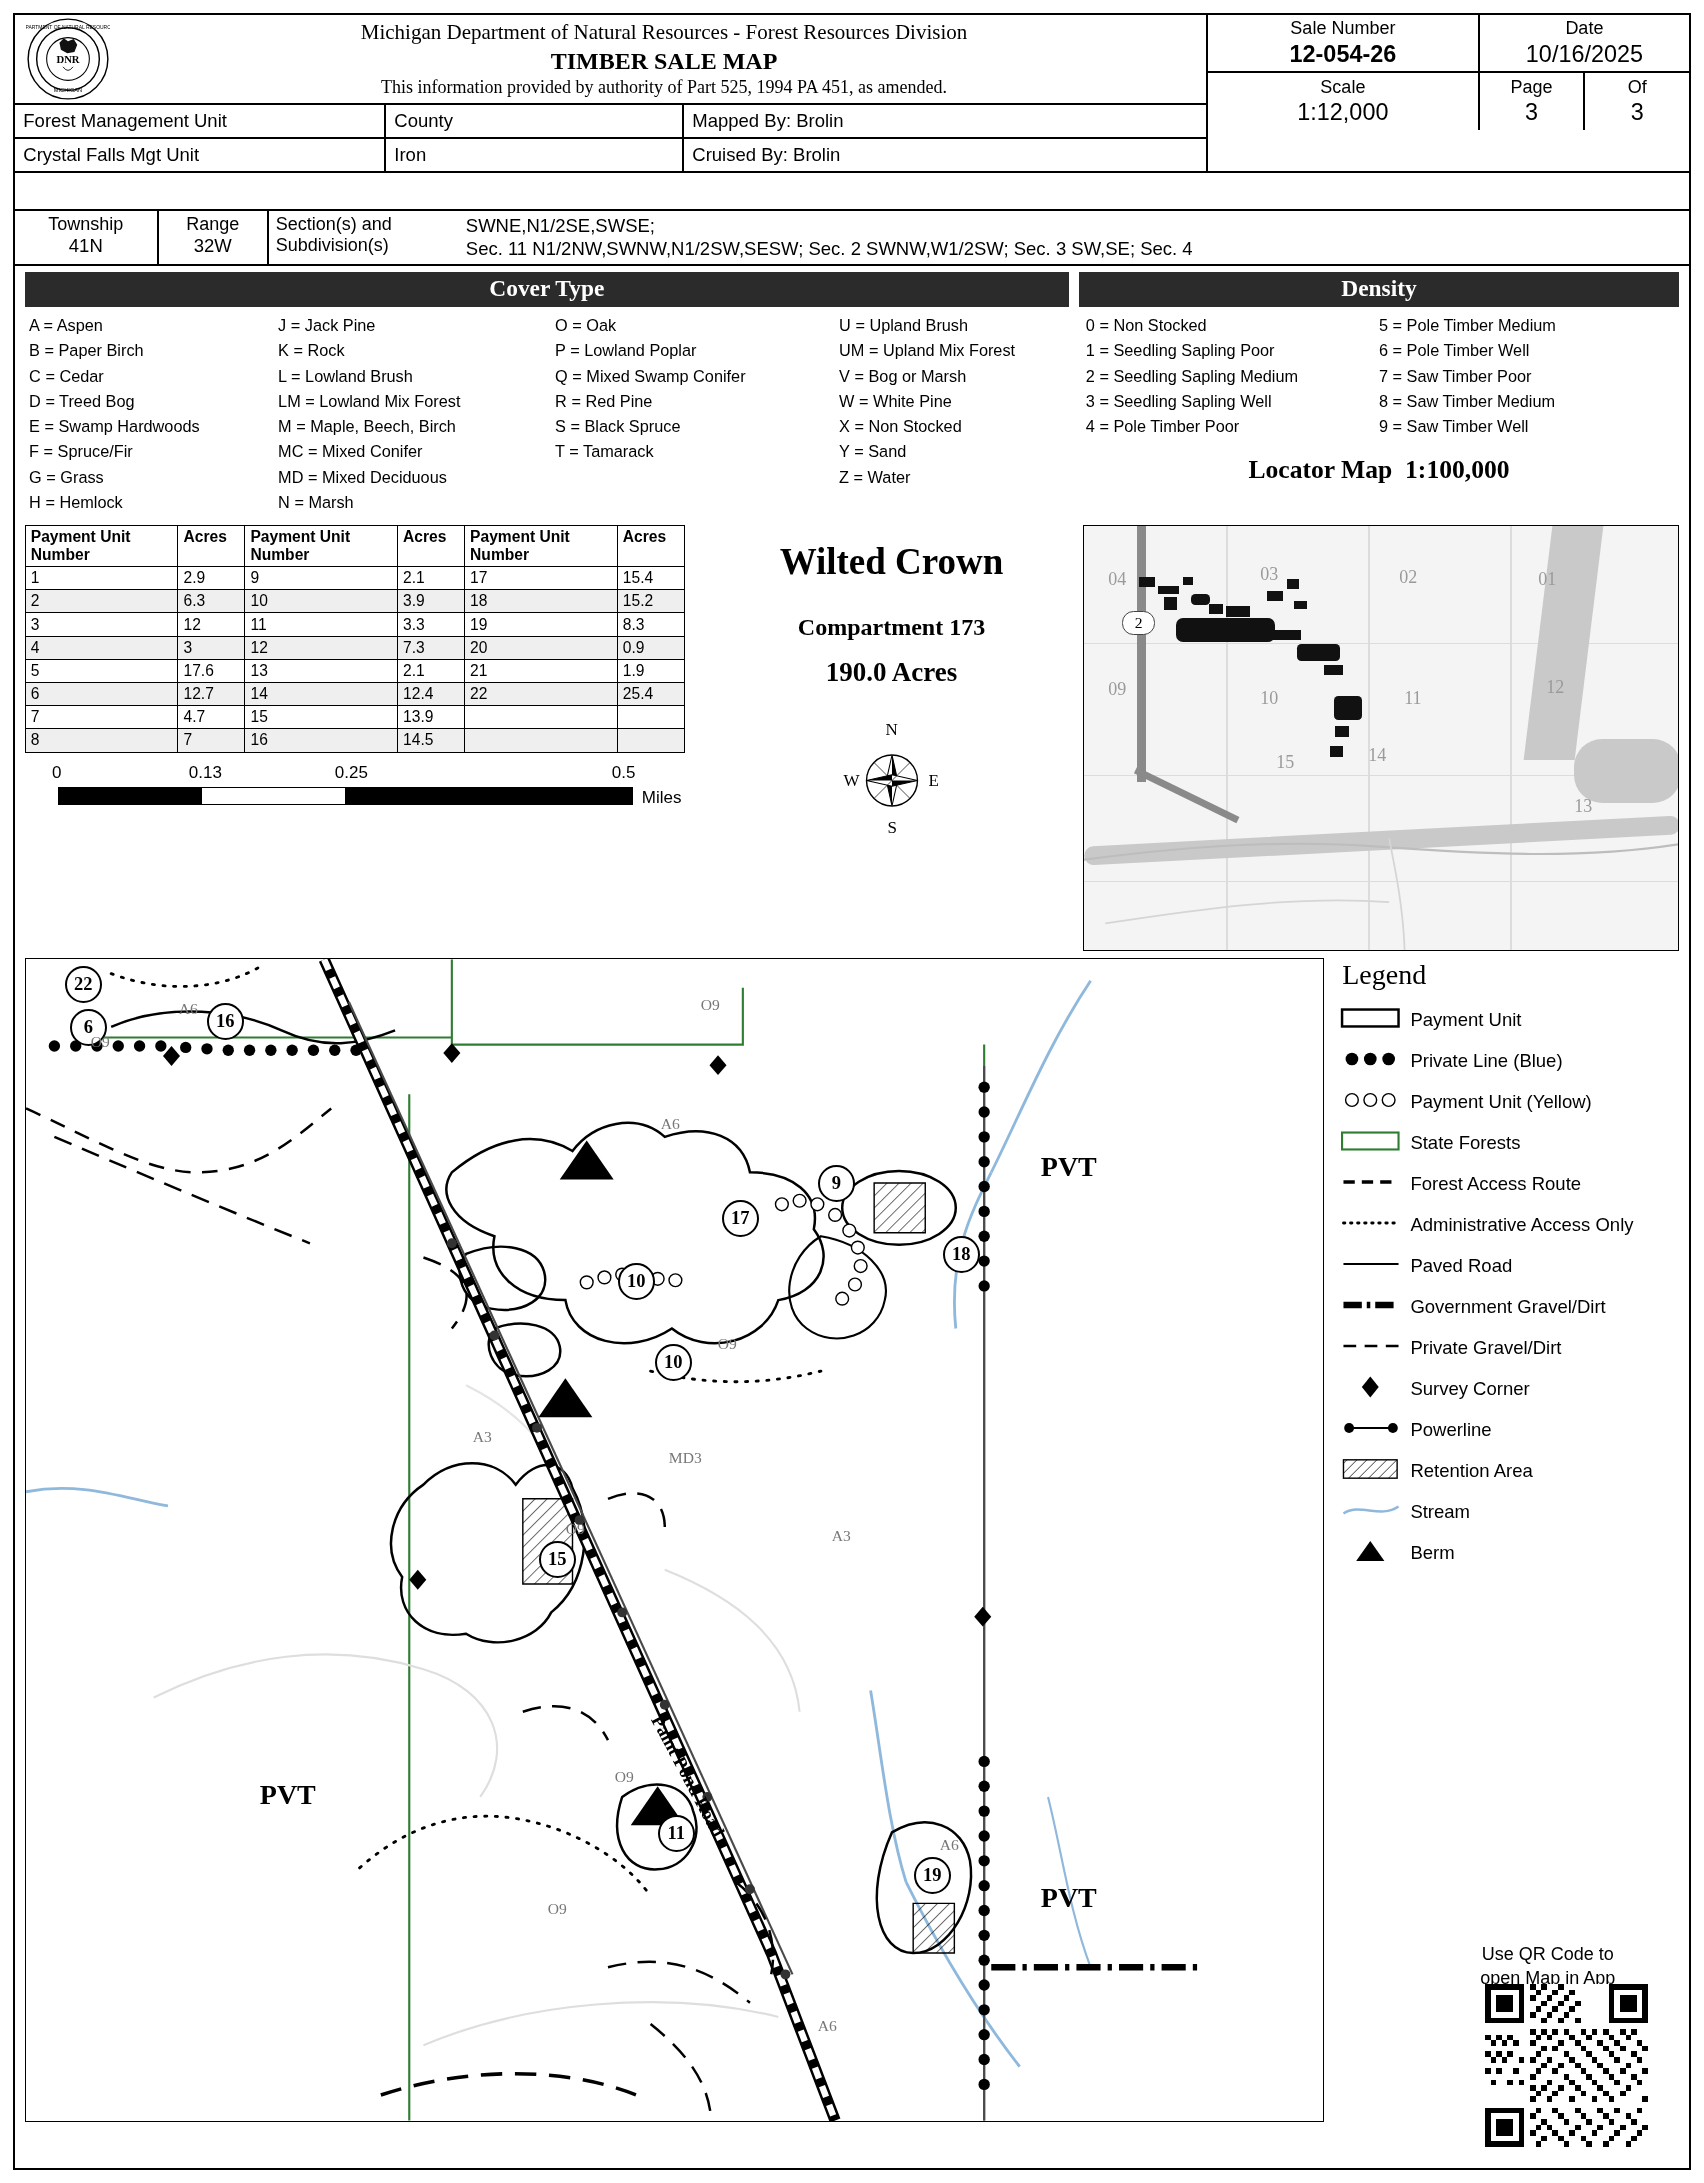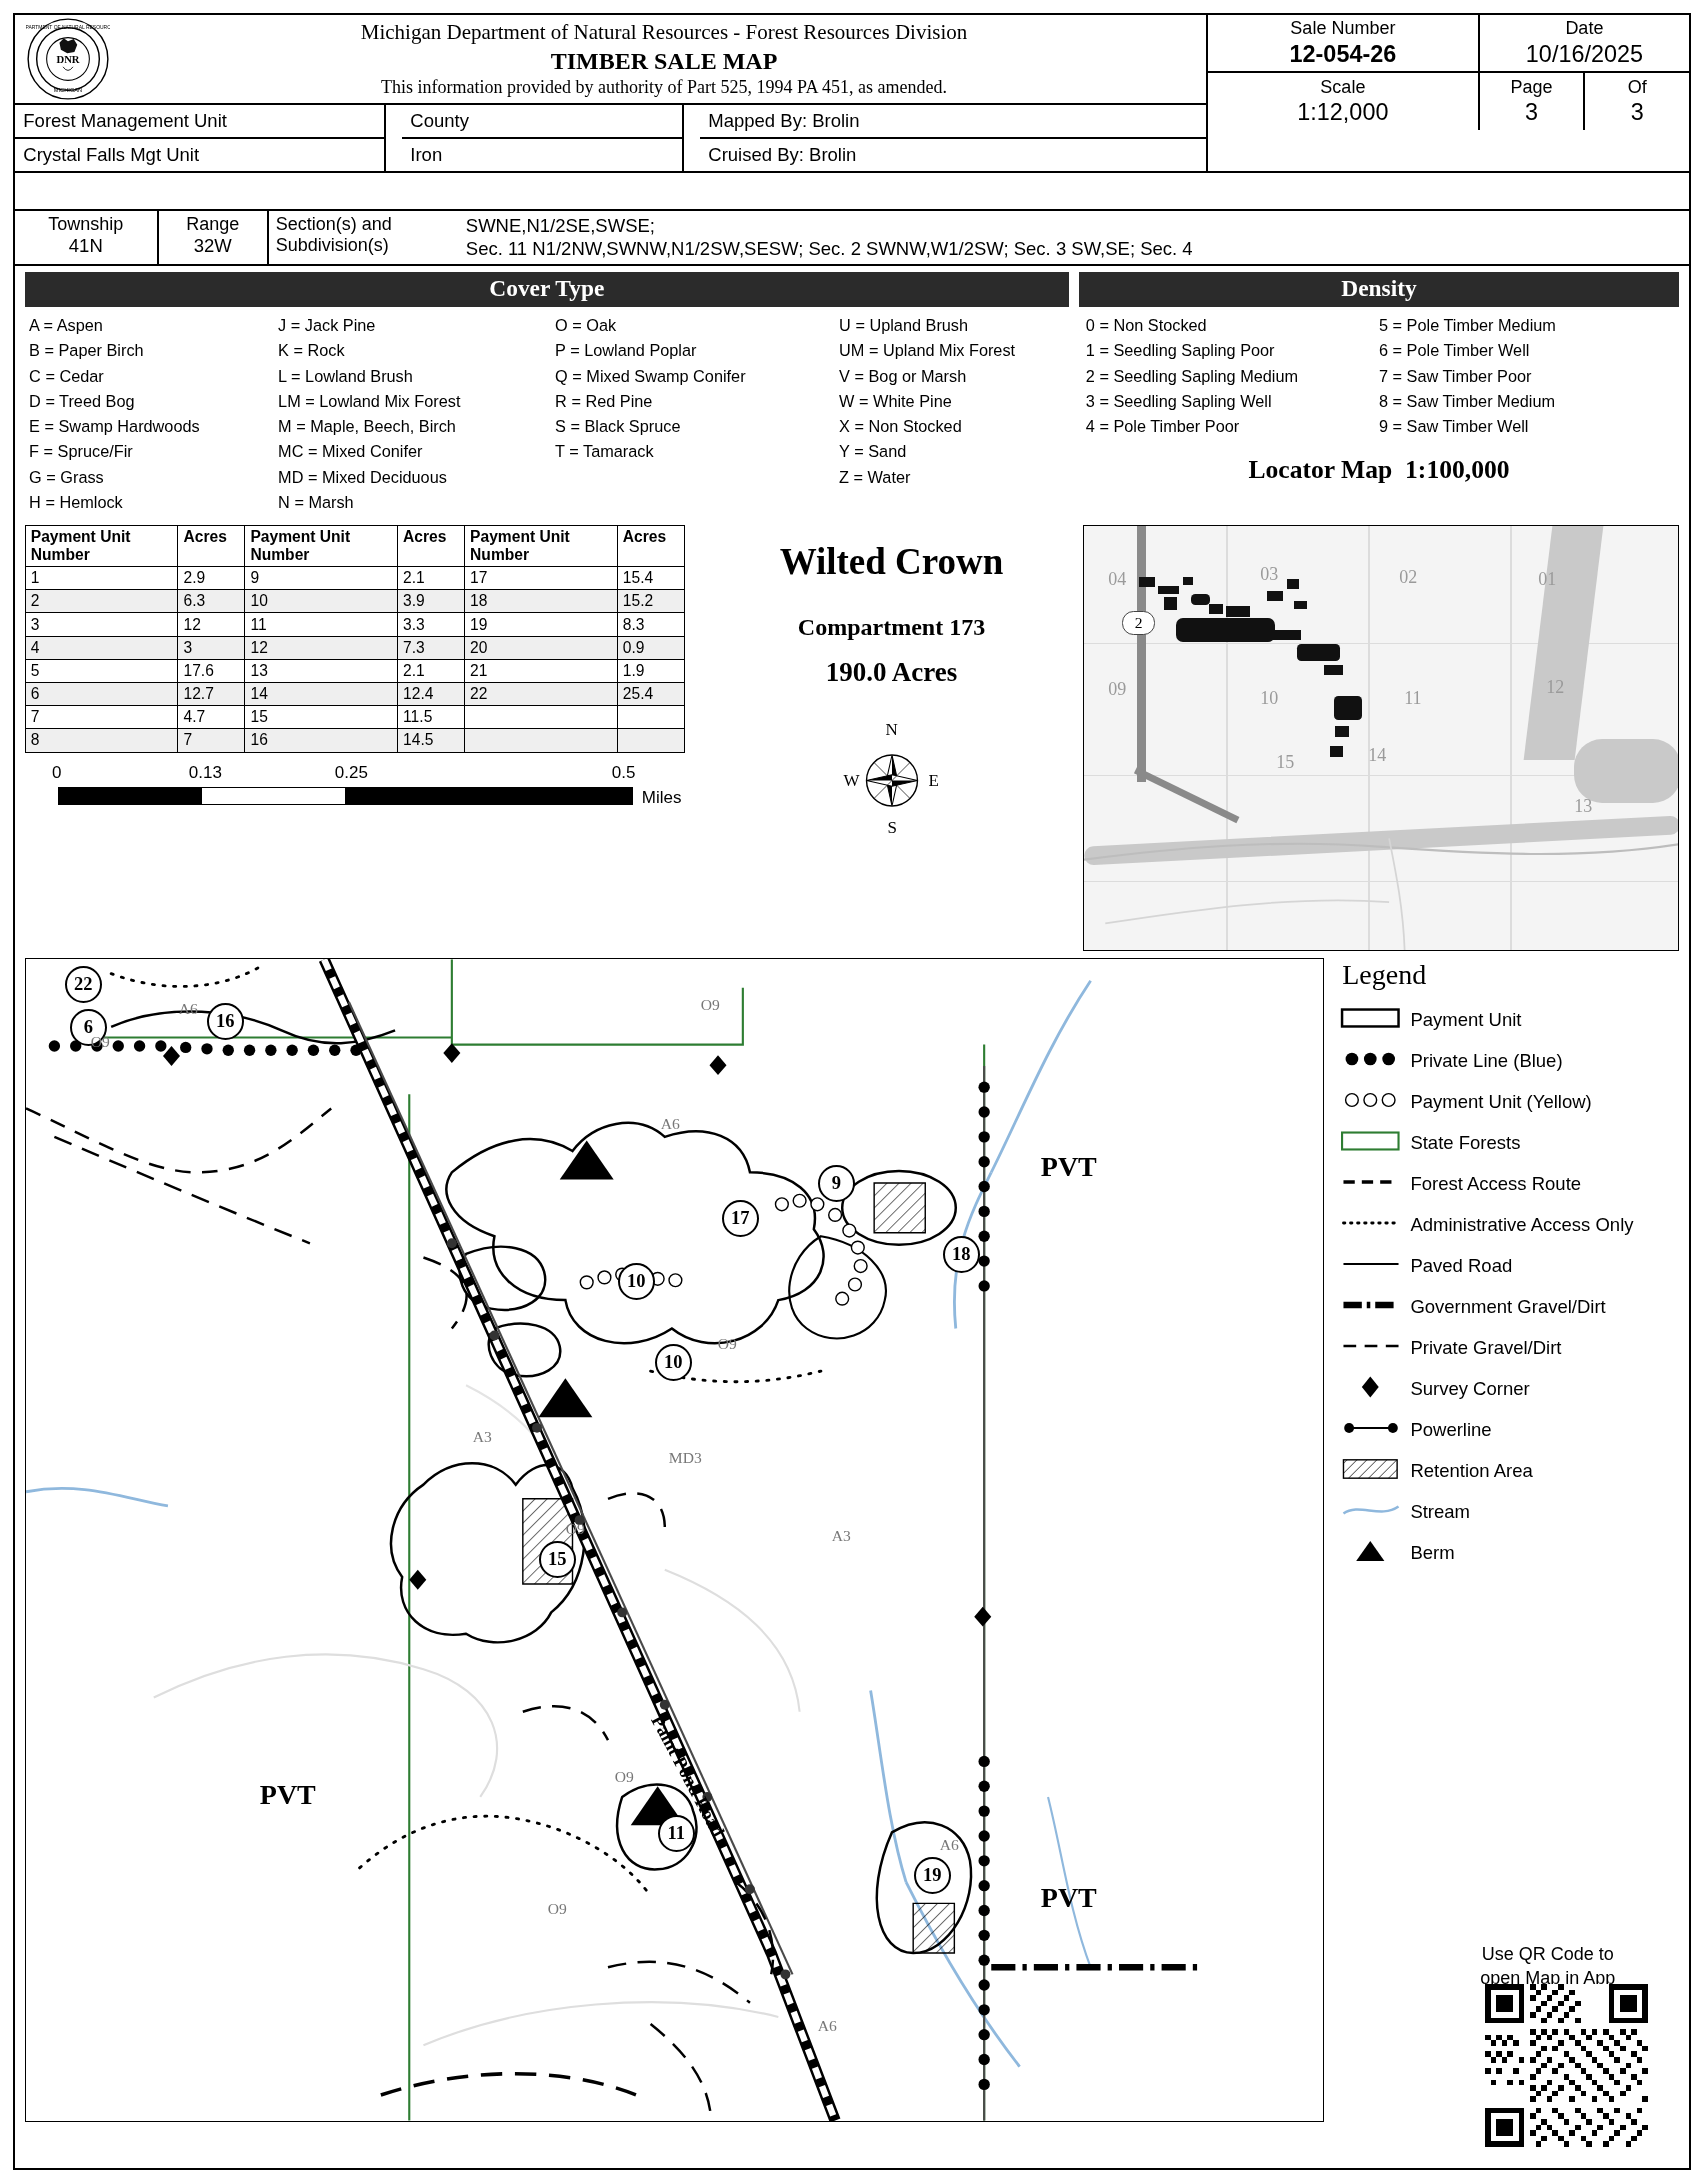--- a/index.html
+++ b/index.html
@@ -27,21 +27,21 @@
   .hdr-left { flex: 1 1 auto; }
   .hdr-right { flex: 0 0 483px; border-left: 2.1px solid #000; }
 
   .title-block { text-align: center; padding: 5.7px 7px 4.3px; }
   .title-line1 { font-family: "Liberation Serif", serif; font-size: 21px; }
   .title-line2 { font-family: "Liberation Serif", serif; font-size: 24px; font-weight: bold; margin-top: 2.1px; }
   .title-line3 { font-family: "Liberation Serif", serif; font-size: 18px; margin-top: 2.8px; }
 
   .row2 { display: flex; border-top: 2.1px solid #000; }
   .cell { padding: 5px 8.5px; font-size: 18.5px; }
-  .bl { border-left: 2.1px solid #000; padding-left: 16px; }
+  .bl { border-left: 2.1px solid #000; }
   .bt { border-top: 2.1px solid #000; }
 
   .fmu { width: 369px; }
   .county { width: 298px; }
   .mapped { flex: 1 1 auto; }
 
   
   .hr-row { display: flex; }
   .hr-cell { text-align: center; padding: 3.6px 4.3px; }
   .hr-lbl { font-size: 18px; }
@@ -378,21 +378,21 @@
             <td>12.7</td>
             <td>14</td>
             <td>12.4</td>
             <td>22</td>
             <td>25.4</td>
           </tr>
           <tr>
             <td>7</td>
             <td>4.7</td>
             <td>15</td>
-            <td>11.5</td>
+            <td>13.9</td>
             <td></td>
             <td></td>
           </tr>
           <tr class="alt">
             <td>8</td>
             <td>7</td>
             <td>16</td>
             <td>14.5</td>
             <td></td>
             <td></td>

